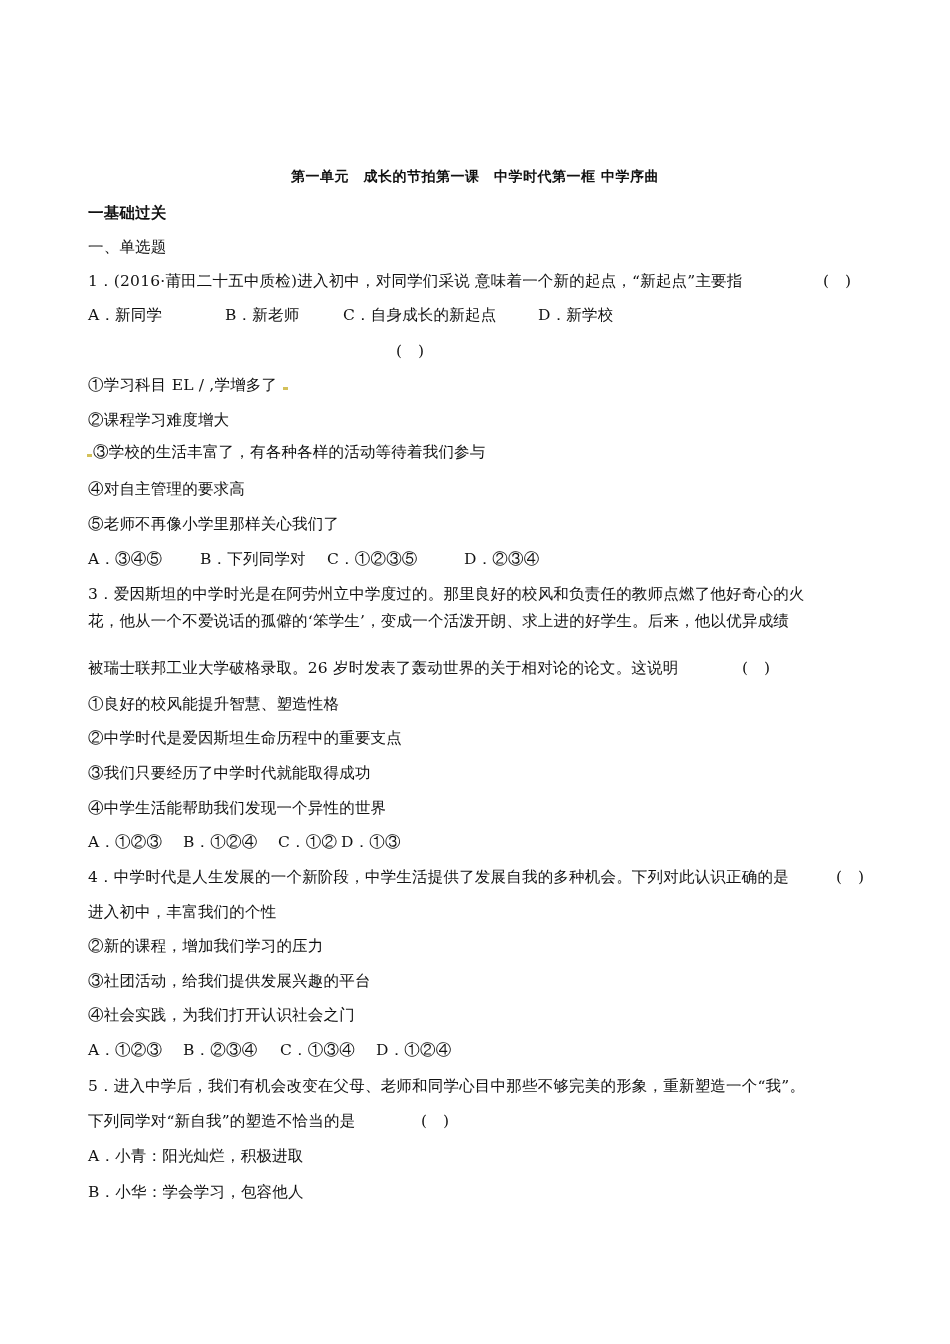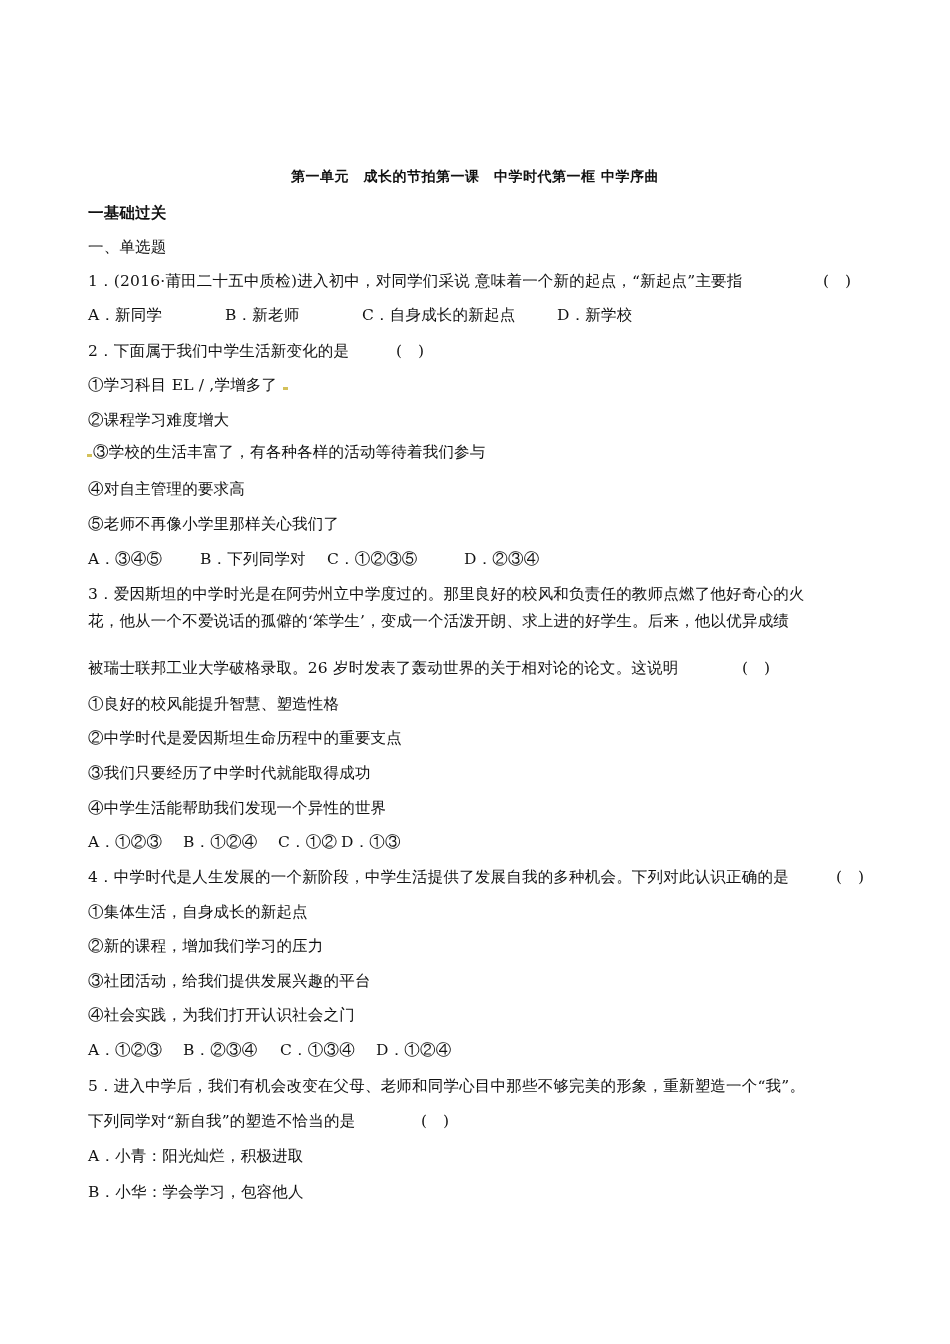--- a/index.html
+++ b/index.html
@@ -30,26 +30,23 @@
   <div class="title">第一单元　成长的节拍第一课　中学时代第一框 中学序曲</div>
 
   <div class="line bold" style="top:203px;">一基础过关</div>
   <div class="line" style="top:237px;">一、单选题</div>
 
   <div class="line" style="top:271px;">
     <span>1．</span><span>(2016·莆田二十五中质检)进入初中，对同学们采说 意味着一个新的起点，“新起点”主要指</span>
   </div>
   <div class="line" style="top:271px; left:823px;">(　)</div>
   <div class="line" style="top:305px;">
-    <span class="opt" style="width:137px;">A．新同学</span><span class="opt" style="width:118px;">B．新老师</span><span class="opt" style="width:195px;margin-left:19px;">C．自身成长的新起点</span><span class="opt">D．新学校</span>
+    <span class="opt" style="width:137px;">A．新同学</span><span class="opt" style="width:118px;">B．新老师</span><span class="opt" style="width:195px;">C．自身成长的新起点</span><span class="opt">D．新学校</span>
   </div>
 
-  <div class="line" style="top:341px;">
-    <span>2．</span><span>下面属于我们中学生活新变化的是</span>
-  </div>
   <div class="line" style="top:341px; left:396px;">(　)</div>
   <div class="line" style="top:375px;"><span>①学习科目 EL / ,学增多了</span> <span class="mark"></span></div>
   <div class="line" style="top:410px;">②课程学习难度增大</div>
   <div class="line" style="top:442px; left:86px;"><span class="mark"></span><span>③学校的生活丰富了，有各种各样的活动等待着我们参与</span></div>
   <div class="line" style="top:479px;">④对自主管理的要求高</div>
   <div class="line" style="top:514px;">⑤老师不再像小学里那样关心我们了</div>
   <div class="line" style="top:549px;">
     <span class="opt" style="width:112px;">A．③④⑤</span><span class="opt" style="width:127px;">B．下列同学对</span><span class="opt" style="width:137px;">C．①②③⑤</span><span class="opt">D．②③④</span>
   </div>
 
@@ -64,21 +61,21 @@
   <div class="line" style="top:763px;">③我们只要经历了中学时代就能取得成功</div>
   <div class="line" style="top:798px;">④中学生活能帮助我们发现一个异性的世界</div>
   <div class="line" style="top:832px;">
     <span class="opt" style="width:95px;">A．①②③</span><span class="opt" style="width:95px;">B．①②④</span><span class="opt" style="width:63px;">C．①②</span><span class="opt">D．①③</span>
   </div>
 
   <div class="line" style="top:867px;">
     <span>4．</span><span>中学时代是人生发展的一个新阶段，中学生活提供了发展自我的多种机会。下列对此认识正确的是</span>
   </div>
   <div class="line" style="top:867px; left:836px;">(　)</div>
-  <div class="line" style="top:902px;">①集体生活，自身成长的新起点</div>
+  <div class="line" style="top:902px;">进入初中，丰富我们的个性</div>
   <div class="line" style="top:936px;">②新的课程，增加我们学习的压力</div>
   <div class="line" style="top:971px;">③社团活动，给我们提供发展兴趣的平台</div>
   <div class="line" style="top:1005px;">④社会实践，为我们打开认识社会之门</div>
   <div class="line" style="top:1040px;">
     <span class="opt" style="width:95px;">A．①②③</span><span class="opt" style="width:97px;">B．②③④</span><span class="opt" style="width:96px;">C．①③④</span><span class="opt">D．①②④</span>
   </div>
 
   <div class="line" style="top:1076px;">
     <span>5．</span><span>进入中学后，我们有机会改变在父母、老师和同学心目中那些不够完美的形象，重新塑造一个“我”。</span>
   </div>

